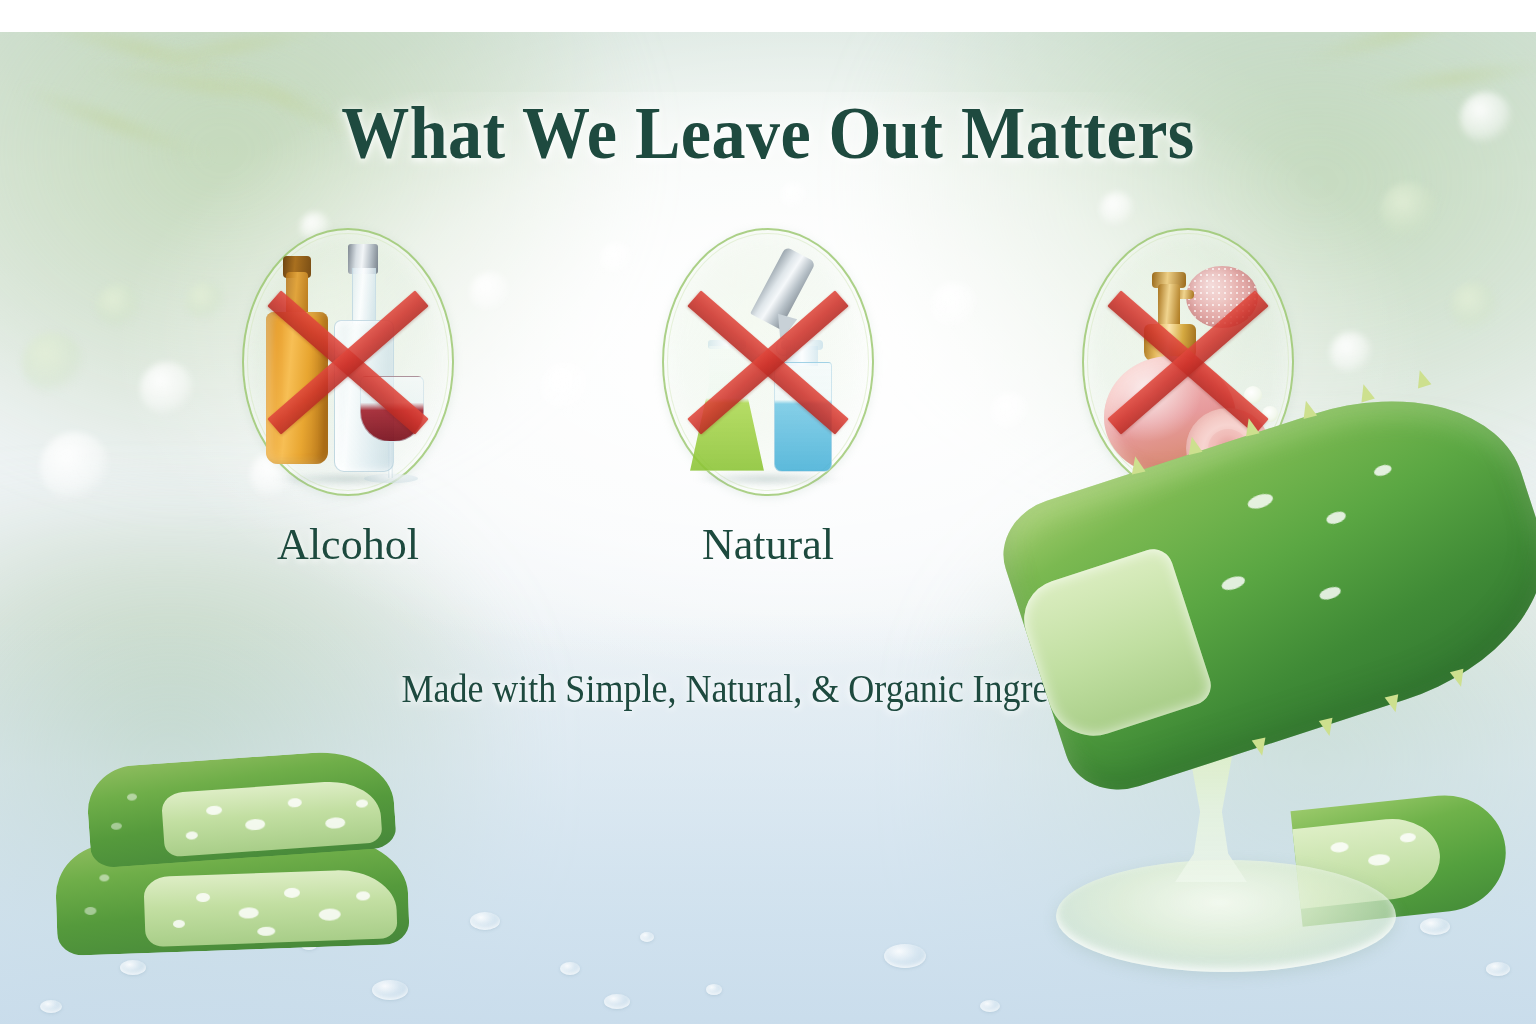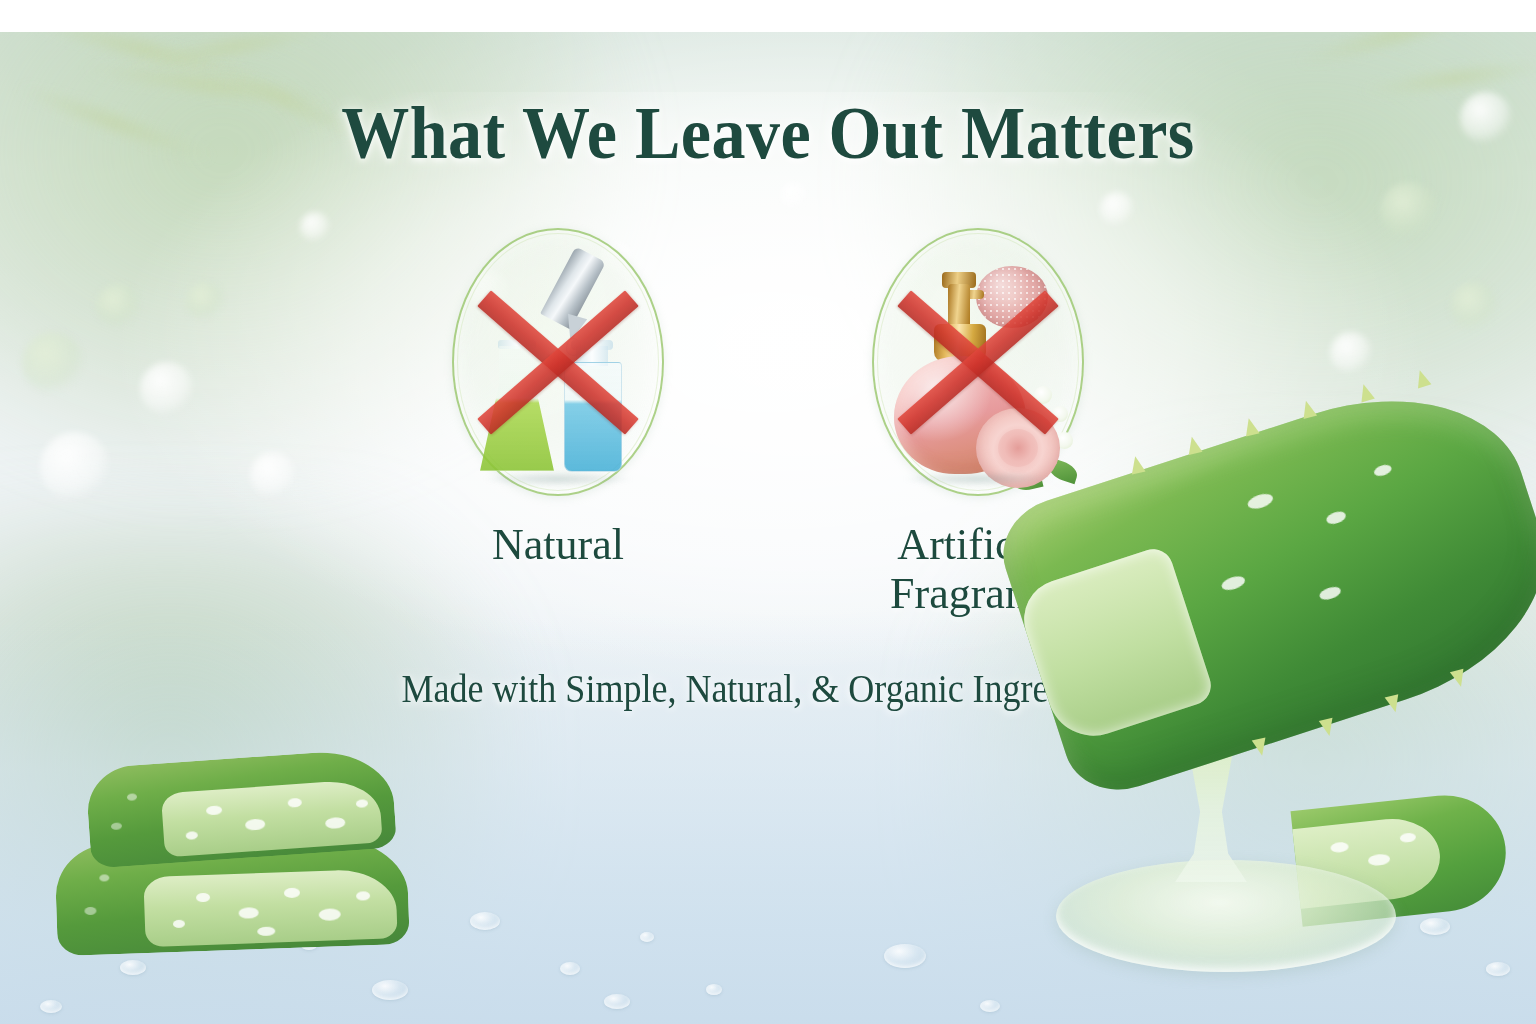--- a/index.html
+++ b/index.html
@@ -537,20 +537,42 @@
     <div class="drop" style="left:40px;   top:968px; width:22px; height:13px;"></div>
     <div class="drop" style="left:980px;  top:968px; width:20px; height:12px;"></div>
     <div class="drop" style="left:1420px; top:886px; width:30px; height:17px;"></div>
     <div class="drop" style="left:1486px; top:930px; width:24px; height:14px;"></div>
   </div>
 
   <div class="title">What We Leave Out Matters</div>
 
   <div class="items">
 
+    <div class="item">
+      <div class="badge">
+        <div class="badge-ring"></div>
+        <div class="badge-art">
+          <div class="art wg-foot"></div>
+          <div class="art wg-stem"></div>
+          <div class="art cb-cap"></div>
+          <div class="art cb-neck"></div>
+          <div class="art cb-body"></div>
+          <div class="art wb-cap"></div>
+          <div class="art wb-neck"></div>
+          <div class="art wb-body"></div>
+          <div class="art wg-bowl"></div>
+          <div class="contact-shadow"></div>
+        </div>
+        <div class="cross">
+          <span class="a"></span>
+            <span class="b"></span>
+        </div>
+      </div>
+      <div class="label">Alcohol</div>
+    </div>
 
     <div class="item">
       <div class="badge">
         <div class="badge-ring"></div>
         <div class="badge-art">
           <div class="art dp-body"></div>
           <div class="art dp-tip"></div>
           <div class="art dp-drip"></div>
           <div class="art vl-lip"></div>
           <div class="art vl-neck"></div>

